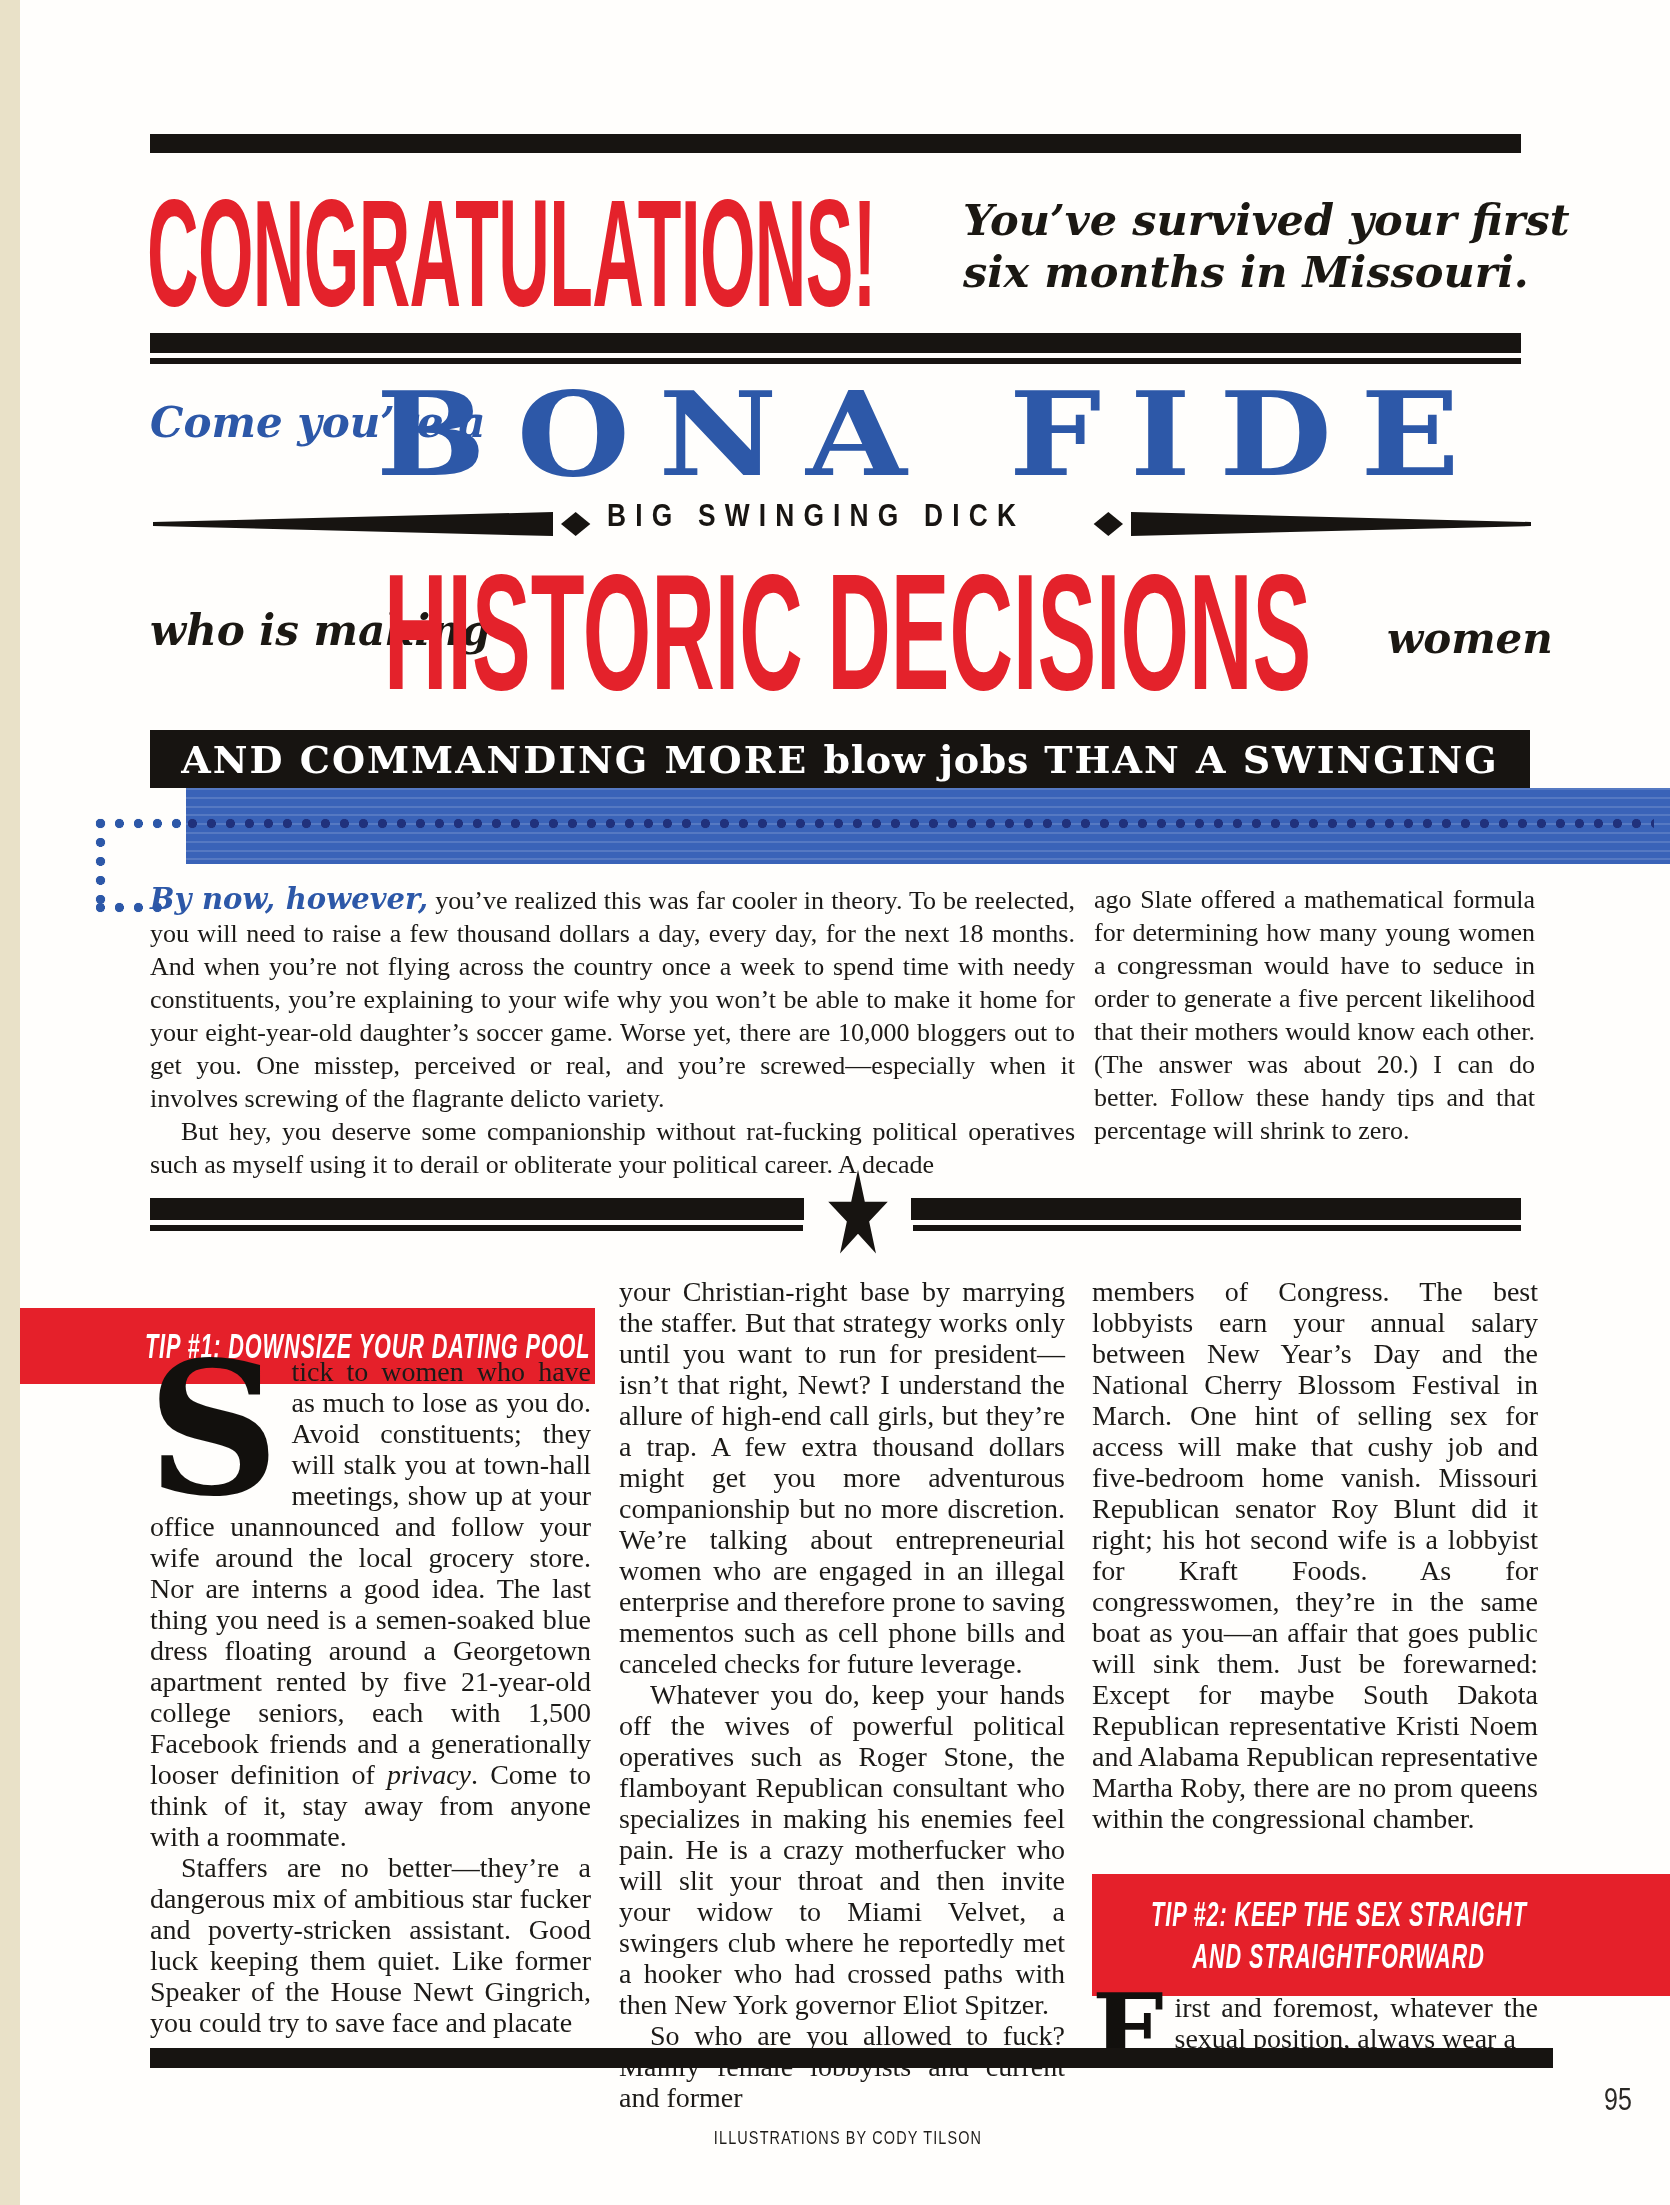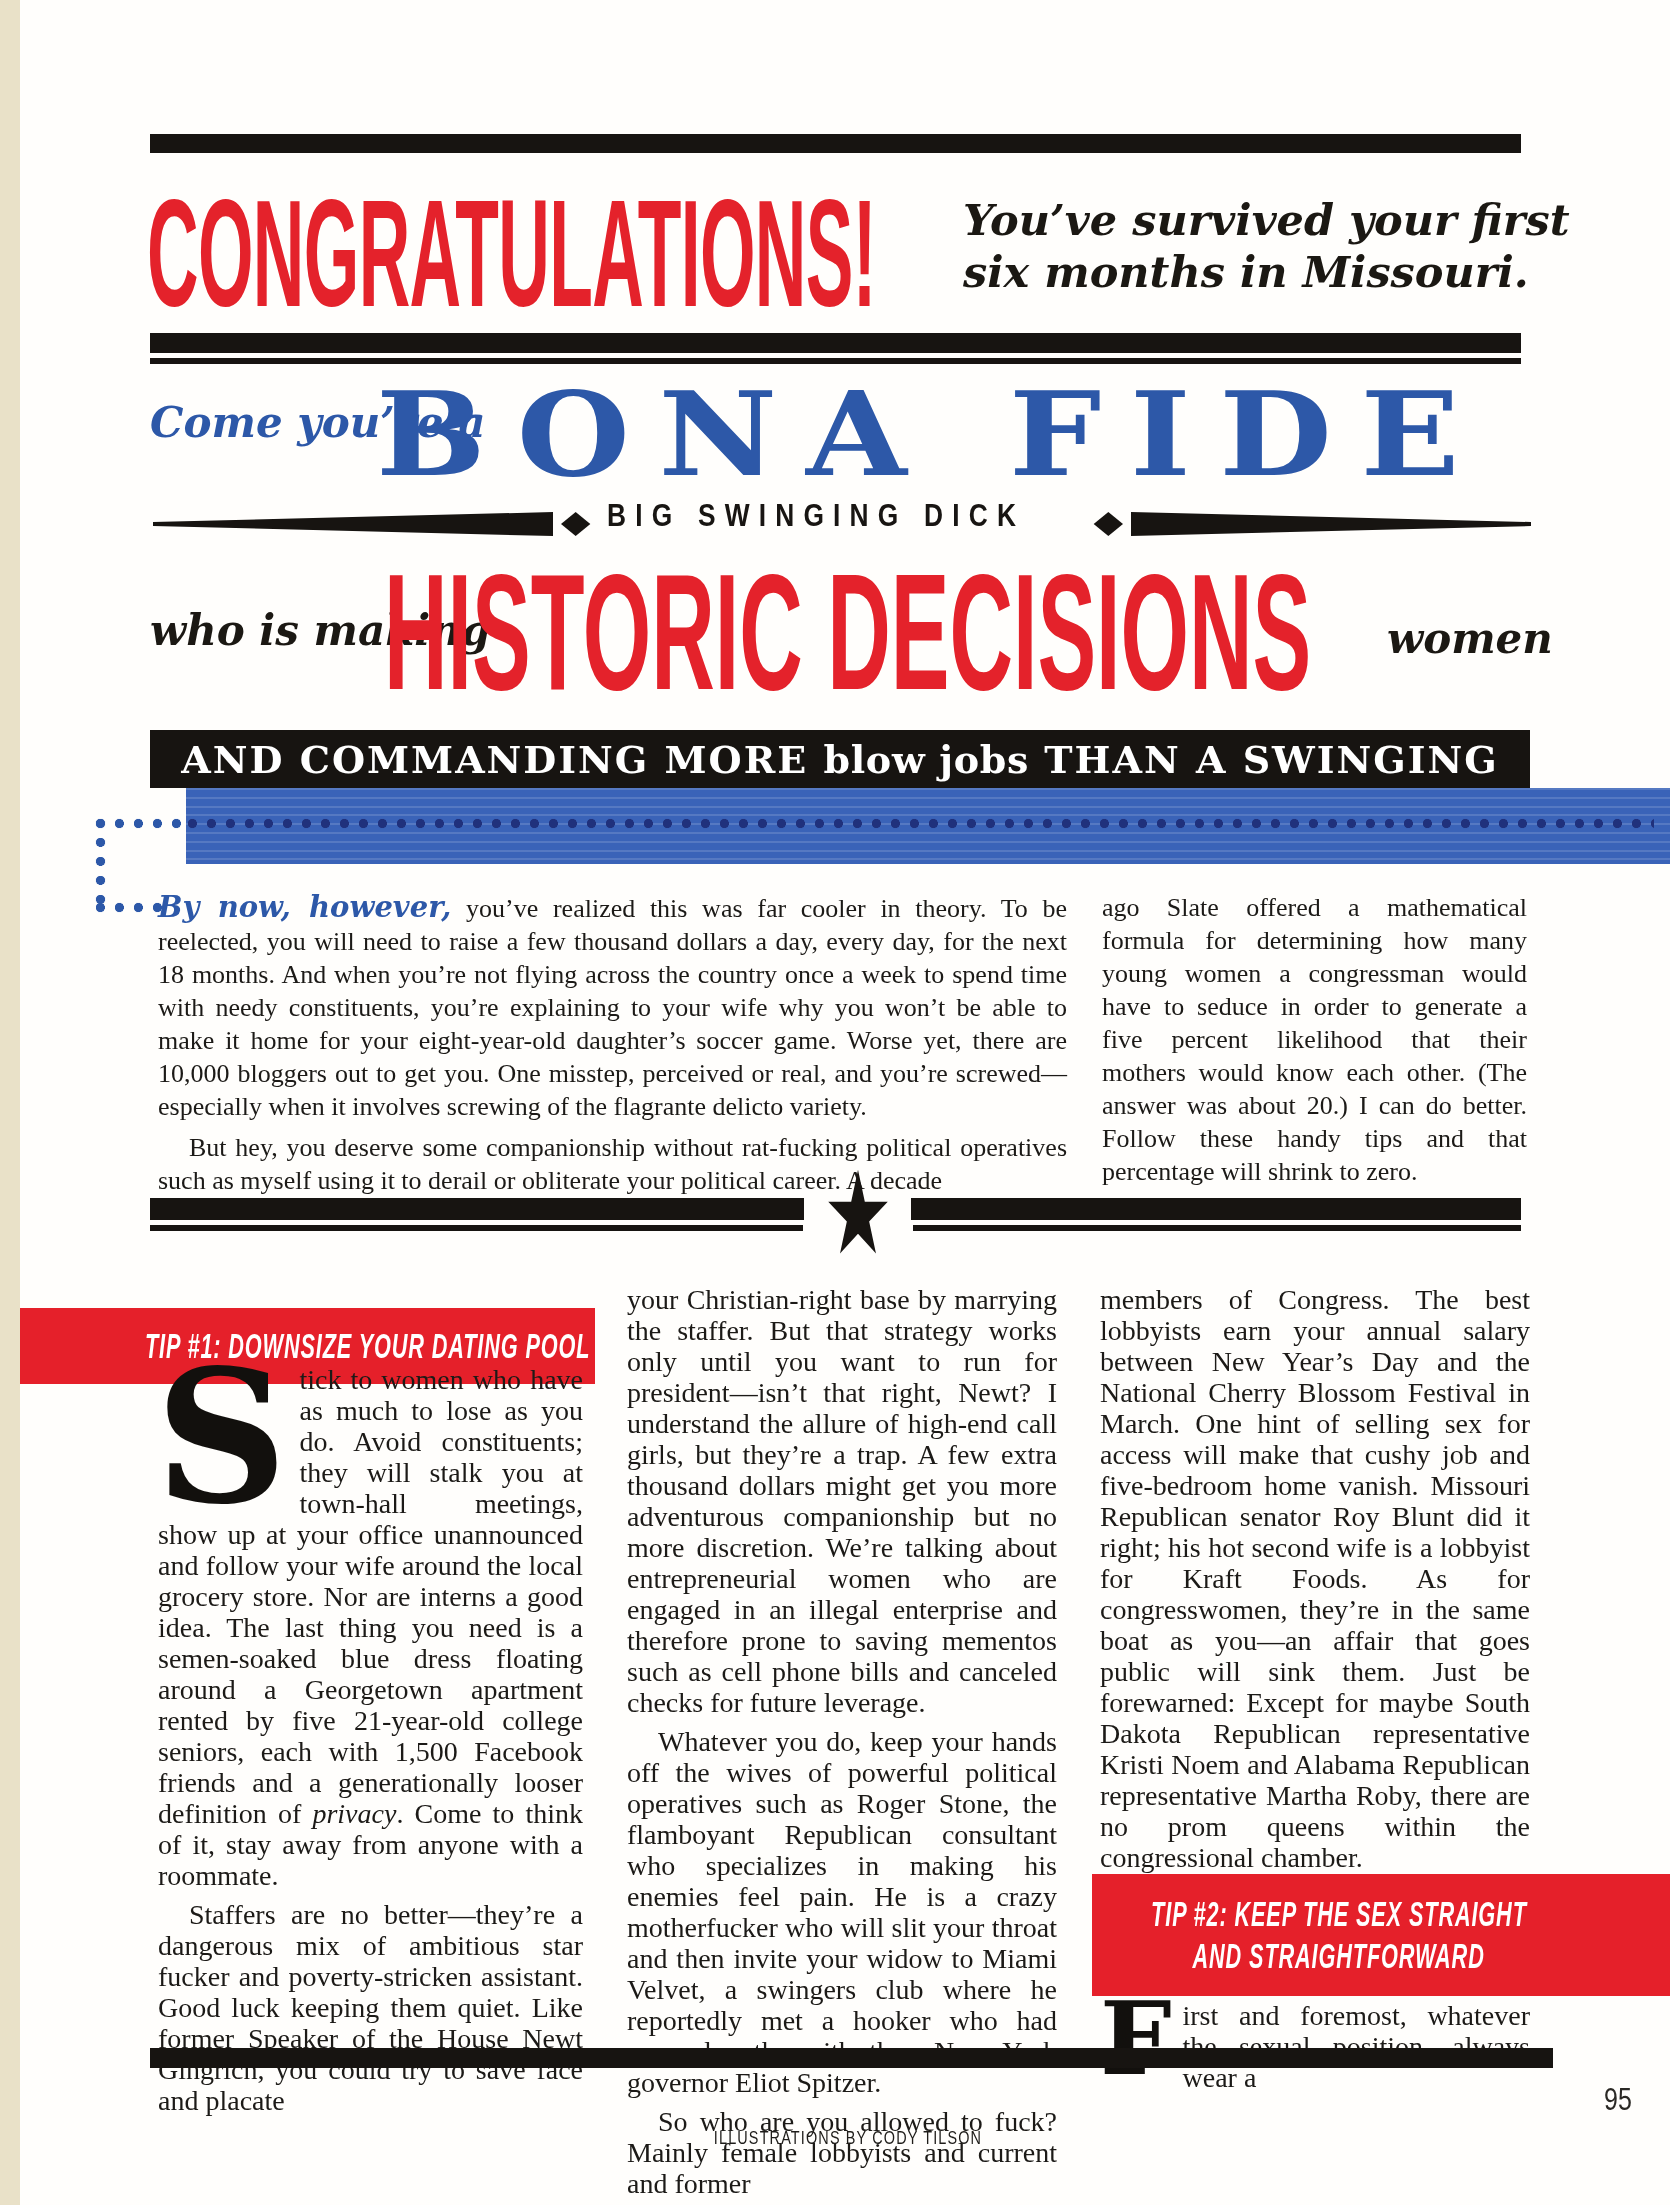--- a/index.html
+++ b/index.html
@@ -50,21 +50,21 @@
   .dots-bar{left:187px;top:818px;width:1467px;
     background-image:radial-gradient(circle at 5.4px 5.4px,#20317c 0 4.4px,rgba(0,0,0,0) 4.7px);}
   .dots-v{left:95px;top:818px;width:10.8px;height:95px;background-repeat:repeat-y;background-size:10.8px 19px;
     background-image:radial-gradient(circle at 5.4px 5.4px,#2d58a8 0 4.4px,rgba(0,0,0,0) 4.7px);}
   .dots-bot{left:95px;top:902px;width:68px;
     background-image:radial-gradient(circle at 5.4px 5.4px,#2d58a8 0 4.4px,rgba(0,0,0,0) 4.7px);}
 
   
   .introA{left:150px;top:883px;width:925px;font-size:26px;line-height:33px;text-align:justify;color:#1c1a17;}
   .introB{left:1094px;top:883px;width:441px;font-size:26px;line-height:33px;text-align:justify;color:#1c1a17;}
-  .introA p, .introB p, .bodycol p{margin:8px;}
+  .introA p, .introB p, .bodycol p{margin:0;}
   .indent{text-indent:31px;}
   .leadin{font-family:"DejaVu Serif",serif;font-style:italic;font-weight:bold;font-size:29px;color:#2d58a8;}
 
   
   .star-svg{left:827px;top:1168px;z-index:2;}
 
   
   .tipbox{background:#e5202a;display:flex;align-items:center;margin-top:34px;}
   .tip1{left:20px;top:1274px;width:575px;height:76px;padding-left:125px;box-sizing:border-box;}
   .tip2{left:1092px;top:1840px;width:578px;height:122px;flex-direction:column;justify-content:center;

